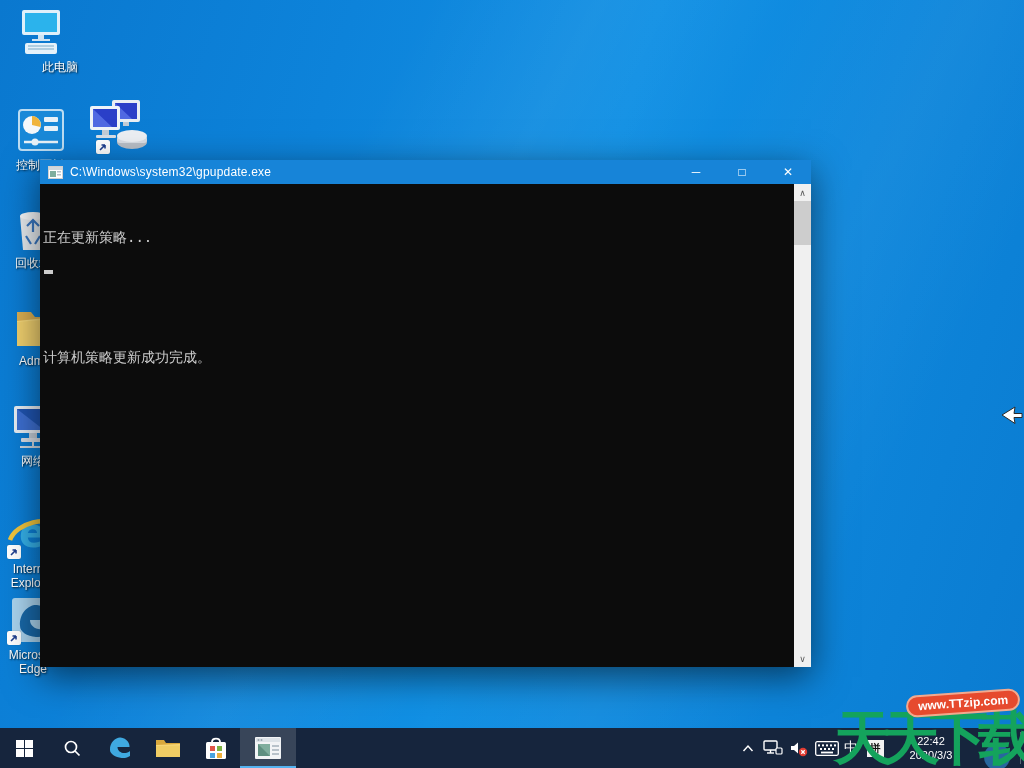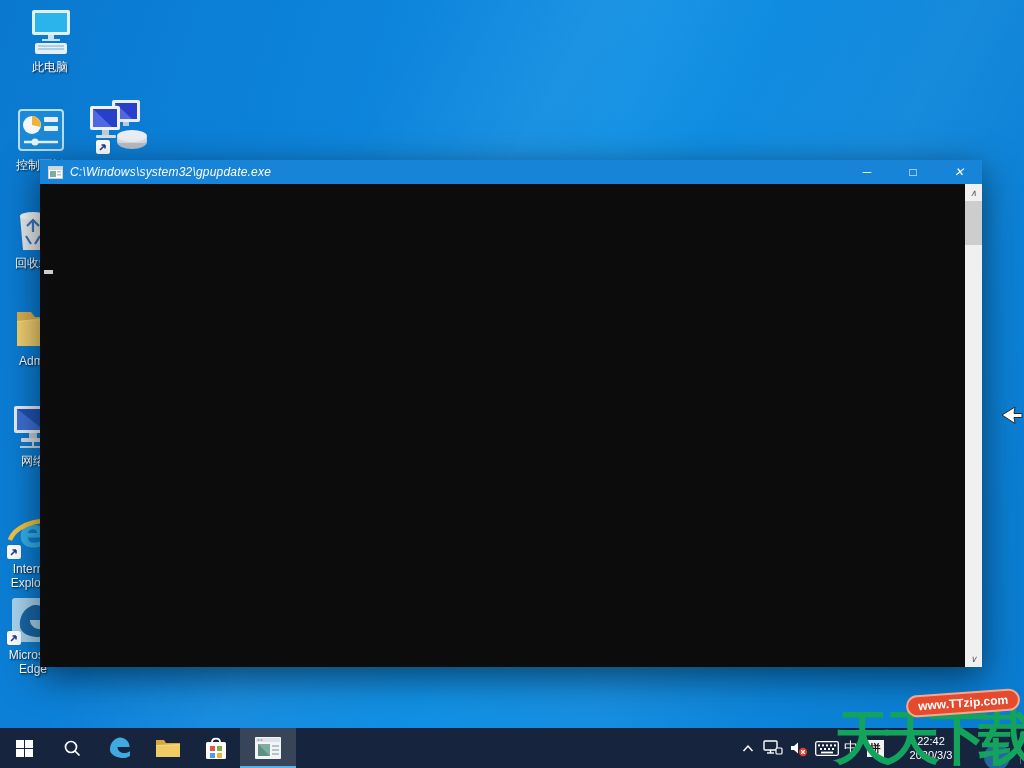--- a/index.html
+++ b/index.html
@@ -10,22 +10,22 @@
     linear-gradient(118deg, rgba(255,255,255,0) 30%, rgba(255,255,255,.05) 42%, rgba(255,255,255,0) 55%, rgba(255,255,255,.04) 68%, rgba(255,255,255,0) 80%); }
 
   
   .dicon { position:absolute; width:76px; text-align:center; color:#fff; font-size:12px; z-index:1; cursor:default; }
   .dicon .art { width:54px; height:50px; margin:0 auto; position:relative; }
   .dicon .lbl { margin-top:2px; line-height:14px; text-shadow:1px 1px 2px rgba(0,0,0,.85); }
   .scb { position:absolute; left:1px; bottom:1px; width:14px; height:14px; background:#fff; border-radius:2px;
          display:flex; align-items:center; justify-content:center; box-shadow:0 0 1px rgba(0,0,0,.4); }
 
   
-  .win { position:absolute; left:40px; top:160px; width:942px; height:507px; z-index:10;
-         box-shadow:0 10px 34px rgba(0,0,0,.55);font-style:italic; }
+  .win { position:absolute; left:40px; top:160px; width:771px; height:507px; z-index:10;
+         box-shadow:0 10px 34px rgba(0,0,0,.55); }
   .titlebar { height:24px; background:#1784d8; display:flex; align-items:center; color:#fff; font-size:12px; }
   .tb-ic { margin:0 7px 0 8px; width:15px; height:13px; flex:none; }
   .tb-title { white-space:nowrap; letter-spacing:.2px; }
   .tb-btns { margin-left:auto; display:flex; height:100%; }
   .tb-btn { width:46px; height:100%; display:flex; align-items:center; justify-content:center;
             color:#fff; font-size:12px; line-height:1; }
   .conbody { position:relative; width:100%; height:483px; background:#0c0c0c; }
   .conlines { position:absolute; left:3px; top:3px; right:20px; color:#cccccc;
               font-family:"DejaVu Sans Mono",monospace; font-size:14px; line-height:20px; white-space:pre; }
   .conline { min-height:20px; }
@@ -60,21 +60,21 @@
               background:#2a6fa8; opacity:.9; z-index:-1; }
 
   .mcursor { position:absolute; left:1001px; top:404px; z-index:40; pointer-events:none; }
 </style>
 </head>
 <body>
 
 <div class="desktop">
   <div class="ray"></div>
 
-  <div class="dicon" style="left:12px;top:8px;">
+  <div class="dicon" style="left:2px;top:8px;text-align:right;">
     <div class="art">
       <svg width="54" height="50" viewBox="0 0 54 50">
         <rect x="9" y="2" width="38" height="25" rx="2" fill="#dff0fa"></rect>
         <rect x="12" y="5" width="32" height="19" fill="#2bb3ec"></rect>
         <rect x="25" y="27" width="6" height="4" fill="#cfe4f2"></rect>
         <rect x="19" y="31" width="18" height="2" fill="#cfe4f2"></rect>
         <rect x="12" y="35" width="32" height="11" rx="2" fill="#e4f1fa"></rect>
         <line x1="15" y1="38" x2="41" y2="38" stroke="#9dc2d8" stroke-width="1.5"></line>
         <line x1="15" y1="41" x2="41" y2="41" stroke="#9dc2d8" stroke-width="1.5"></line>
       </svg>
@@ -204,20 +204,25 @@
       </svg>
     </span>
     <span class="tb-title">C:\Windows\system32\gpupdate.exe</span>
     <span class="tb-btns">
       <span class="tb-btn">─</span>
       <span class="tb-btn">□</span>
       <span class="tb-btn">✕</span>
     </span>
   </div>
   <div class="conbody">
+    <div class="conlines">
+      <div class="conline">正在更新策略...</div>
+      <div class="conline"></div>
+      <div class="conline">计算机策略更新成功完成。</div>
+    </div>
     <div class="concursor"></div>
     <div class="sbar">
       <div class="arr up">∧</div>
       <div class="thumb"></div>
       <div class="arr dn">∨</div>
     </div>
   </div>
 </div>
 
 <div class="taskbar">

